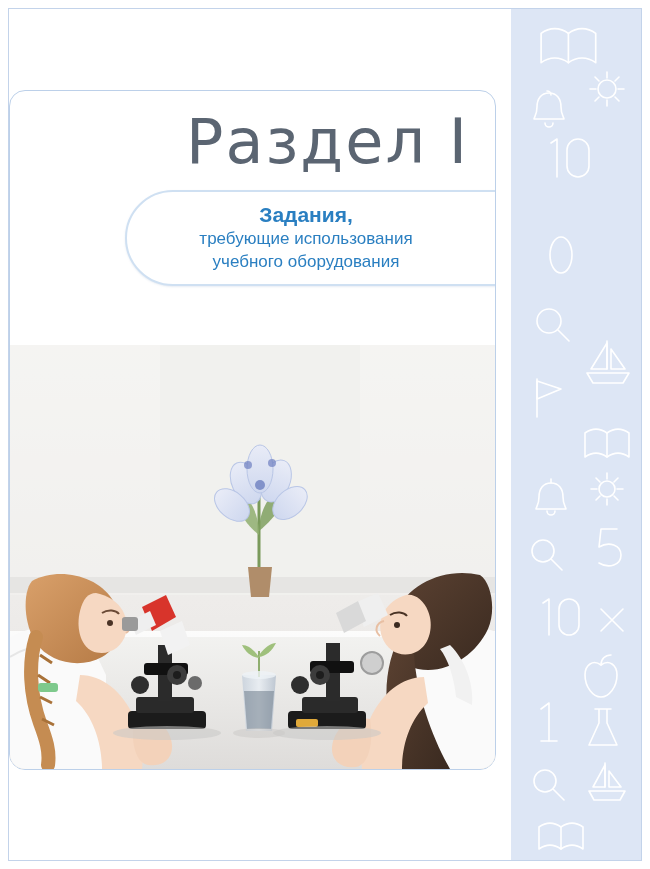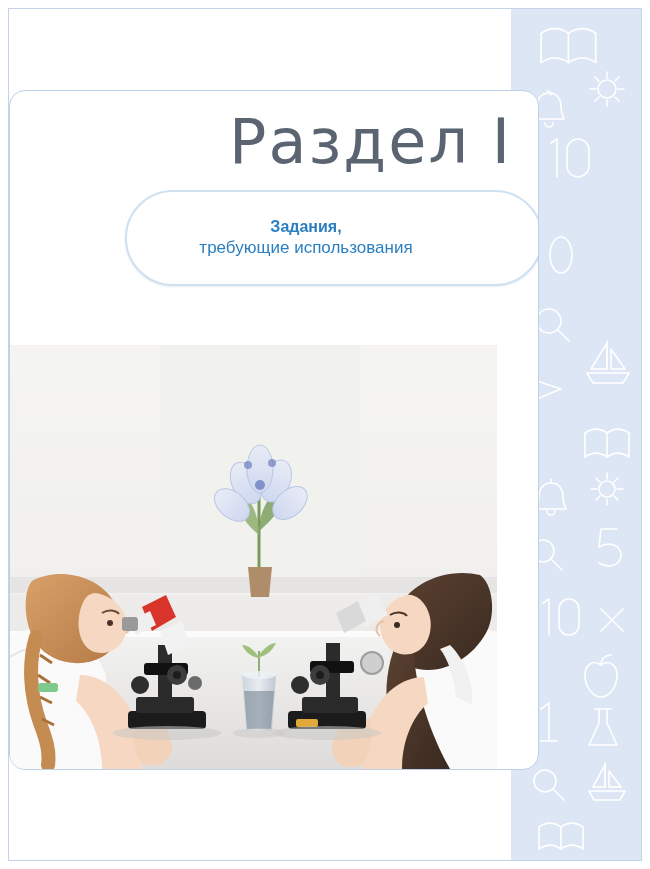--- a/index.html
+++ b/index.html
@@ -48,21 +48,21 @@
     position: absolute;
     top: 0;
     left: 0;
   }
 
   
   .main-card {
     position: absolute;
     left: 9px;
     top: 90px;
-    width: 530px;
+    width: 487px;
     height: 680px;
     background: #ffffff;
     border: 1px solid #bcd0e9;
     border-radius: 16px;
     box-sizing: border-box;
     overflow: hidden;
   }
 
   .title-zone {
     position: absolute;
@@ -106,21 +106,21 @@
     height: 92px;
     display: flex;
     flex-direction: column;
     align-items: center;
     justify-content: center;
     text-align: center;
   }
   .subtitle-line1 {
     font-family: "Liberation Sans", sans-serif;
     font-weight: bold;
-    font-size: 16px;
+    font-size: 21px;
     color: #2a7fc1;
     line-height: 1.25;
   }
   .subtitle-line2 {
     font-family: "Liberation Sans", sans-serif;
     font-weight: normal;
     font-size: 17px;
     color: #2a7fc1;
     line-height: 1.35;
   }
@@ -256,20 +256,21 @@
 
   <div class="main-card">
 
     <div class="title-zone">
       <div class="section-title">Раздел I</div>
 
       <div class="subtitle-bar">
         <div class="subtitle-inner">
           <div class="subtitle-line1">Задания,</div>
           <div class="subtitle-line2">требующие использования</div>
+          <div class="subtitle-line2">учебного оборудования</div>
         </div>
       </div>
     </div>
 
     <div class="photo">
       <svg width="487" height="424" viewBox="0 0 487 424">
         <defs>
           <linearGradient id="bgWall" x1="0" y1="0" x2="0" y2="1">
             <stop offset="0%" stop-color="#f6f5f3"></stop>
             <stop offset="60%" stop-color="#eeecea"></stop>

